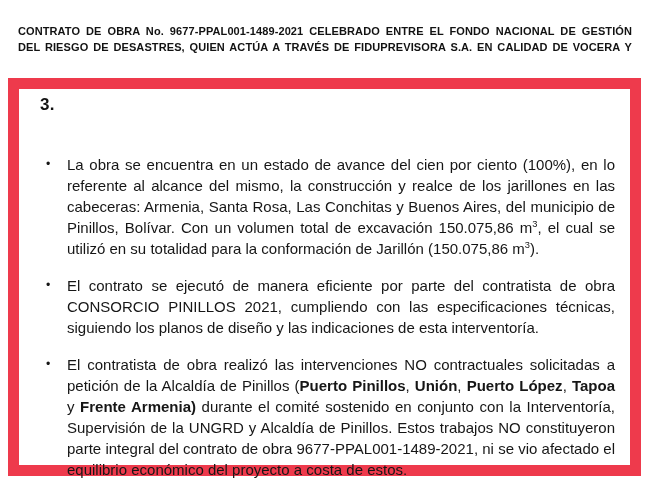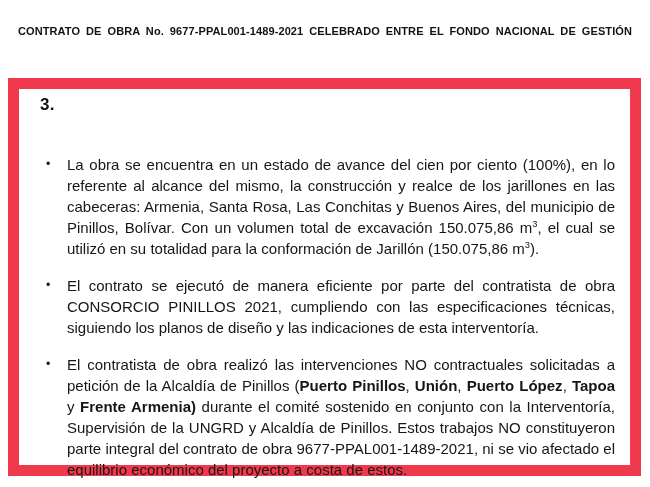--- a/index.html
+++ b/index.html
@@ -76,20 +76,21 @@
     line-height: 0;
   }
 </style>
 </head>
 <body>
 
 <div class="page">
 
   <div class="header">
     <div class="header-line justify-full">CONTRATO DE OBRA No. 9677-PPAL001-1489-2021 CELEBRADO ENTRE EL FONDO NACIONAL DE GESTIÓN</div>
+    <div class="header-line justify-full">DEL RIESGO DE DESASTRES, QUIEN ACTÚA A TRAVÉS DE FIDUPREVISORA S.A. EN CALIDAD DE VOCERA Y</div>
   </div>
 
   <div class="red-frame" style="border-color: rgb(238, 58, 76);">
     <div class="content">
 
       <h2 class="title">
         <span>3.</span>
       </h2>
 
       <div>

